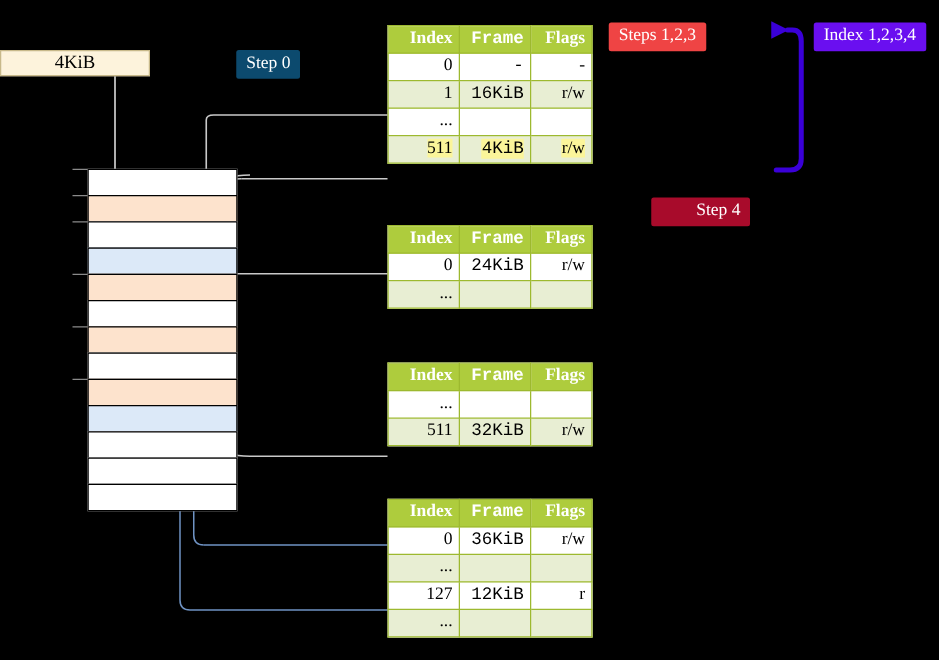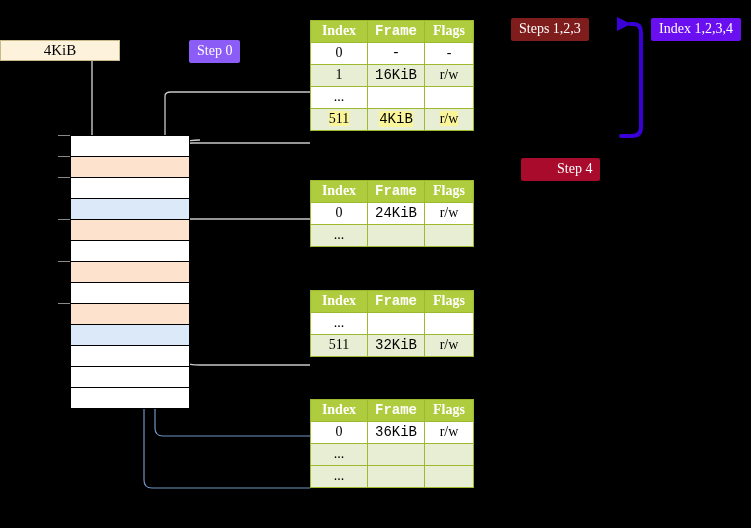--- a/index.html
+++ b/index.html
@@ -37,21 +37,21 @@
     position:absolute;
     border-collapse:collapse;
     background:#ffffff;
     border:1px solid #9db92f;
     font-size:14px;
     box-sizing:border-box;
   }
   .ptable td,.ptable th{
     border:1px solid #9db92f;
     padding:2px 5px 3px 5px;
-    text-align:center;
+    text-align:right;
     font-weight:normal;
     height:17px;
     box-sizing:border-box;
     white-space:nowrap;
   }
   .ptable th{
     background:#aecc3d;
     color:#ffffff;
     font-weight:bold;
     font-size:14px;
@@ -156,22 +156,22 @@
       <div class="memrow" style="top: 231px; width: 120px; height: 22px;"></div>
       <div class="memrow" style="top: 252px; width: 120px; height: 22px;"></div>
       <div style="position: absolute; left: 120px; top: 0px; width: 1px; height: 100%;"></div>
     </div>
 
   <div class="kib-box" style="left: 0px; top: 40px; width: 120px; height: 21px; line-height: 19px; background: rgb(253, 243, 220);">
     <span>4KiB</span>
   </div>
 
   <div>
-      <div class="badge" style="left: 189px; top: 40px; background: #8b5cf6;"><span>Step 0</span></div>
-      <div class="badge" style="left: 511px; top: 18px; background: #7f1d1d;"><span>Steps 1,2,3</span></div>
+      <div class="badge" style="left: 189px; top: 40px; background: #0c4a6e;"><span>Step 0</span></div>
+      <div class="badge" style="left: 487px; top: 18px; background: #ef4444;"><span>Steps 1,2,3</span></div>
       <div class="badge" style="left: 651px; top: 18px; background: rgb(106, 15, 240);"><span>Index 1,2,3,4</span></div>
       <div class="badge" style="left: 521px; top: 158px; background: rgb(168, 11, 43); padding-left: 36px;"><span>Step 4</span></div>
     </div>
 
   <div>
       <table class="ptable" style="left: 310px; top: 20px;">
         <thead>
           <tr>
             <th class="c-index">Index</th>
             <th class="c-frame">Frame</th>
@@ -255,20 +255,25 @@
           <tr class="plain">
             <td class="c-index">0</td>
             <td class="c-frame">36KiB</td>
             <td class="c-flags">r/w</td>
           </tr>
           <tr class="alt">
             <td class="c-index">...</td>
             <td class="c-frame"></td>
             <td class="c-flags"></td>
           </tr>
+          <tr class="plain">
+            <td class="c-index">127</td>
+            <td class="c-frame">12KiB</td>
+            <td class="c-flags">r</td>
+          </tr>
           <tr class="alt">
             <td class="c-index">...</td>
             <td class="c-frame"></td>
             <td class="c-flags"></td>
           </tr>
         </tbody>
       </table>
     </div>
 
 </div>

